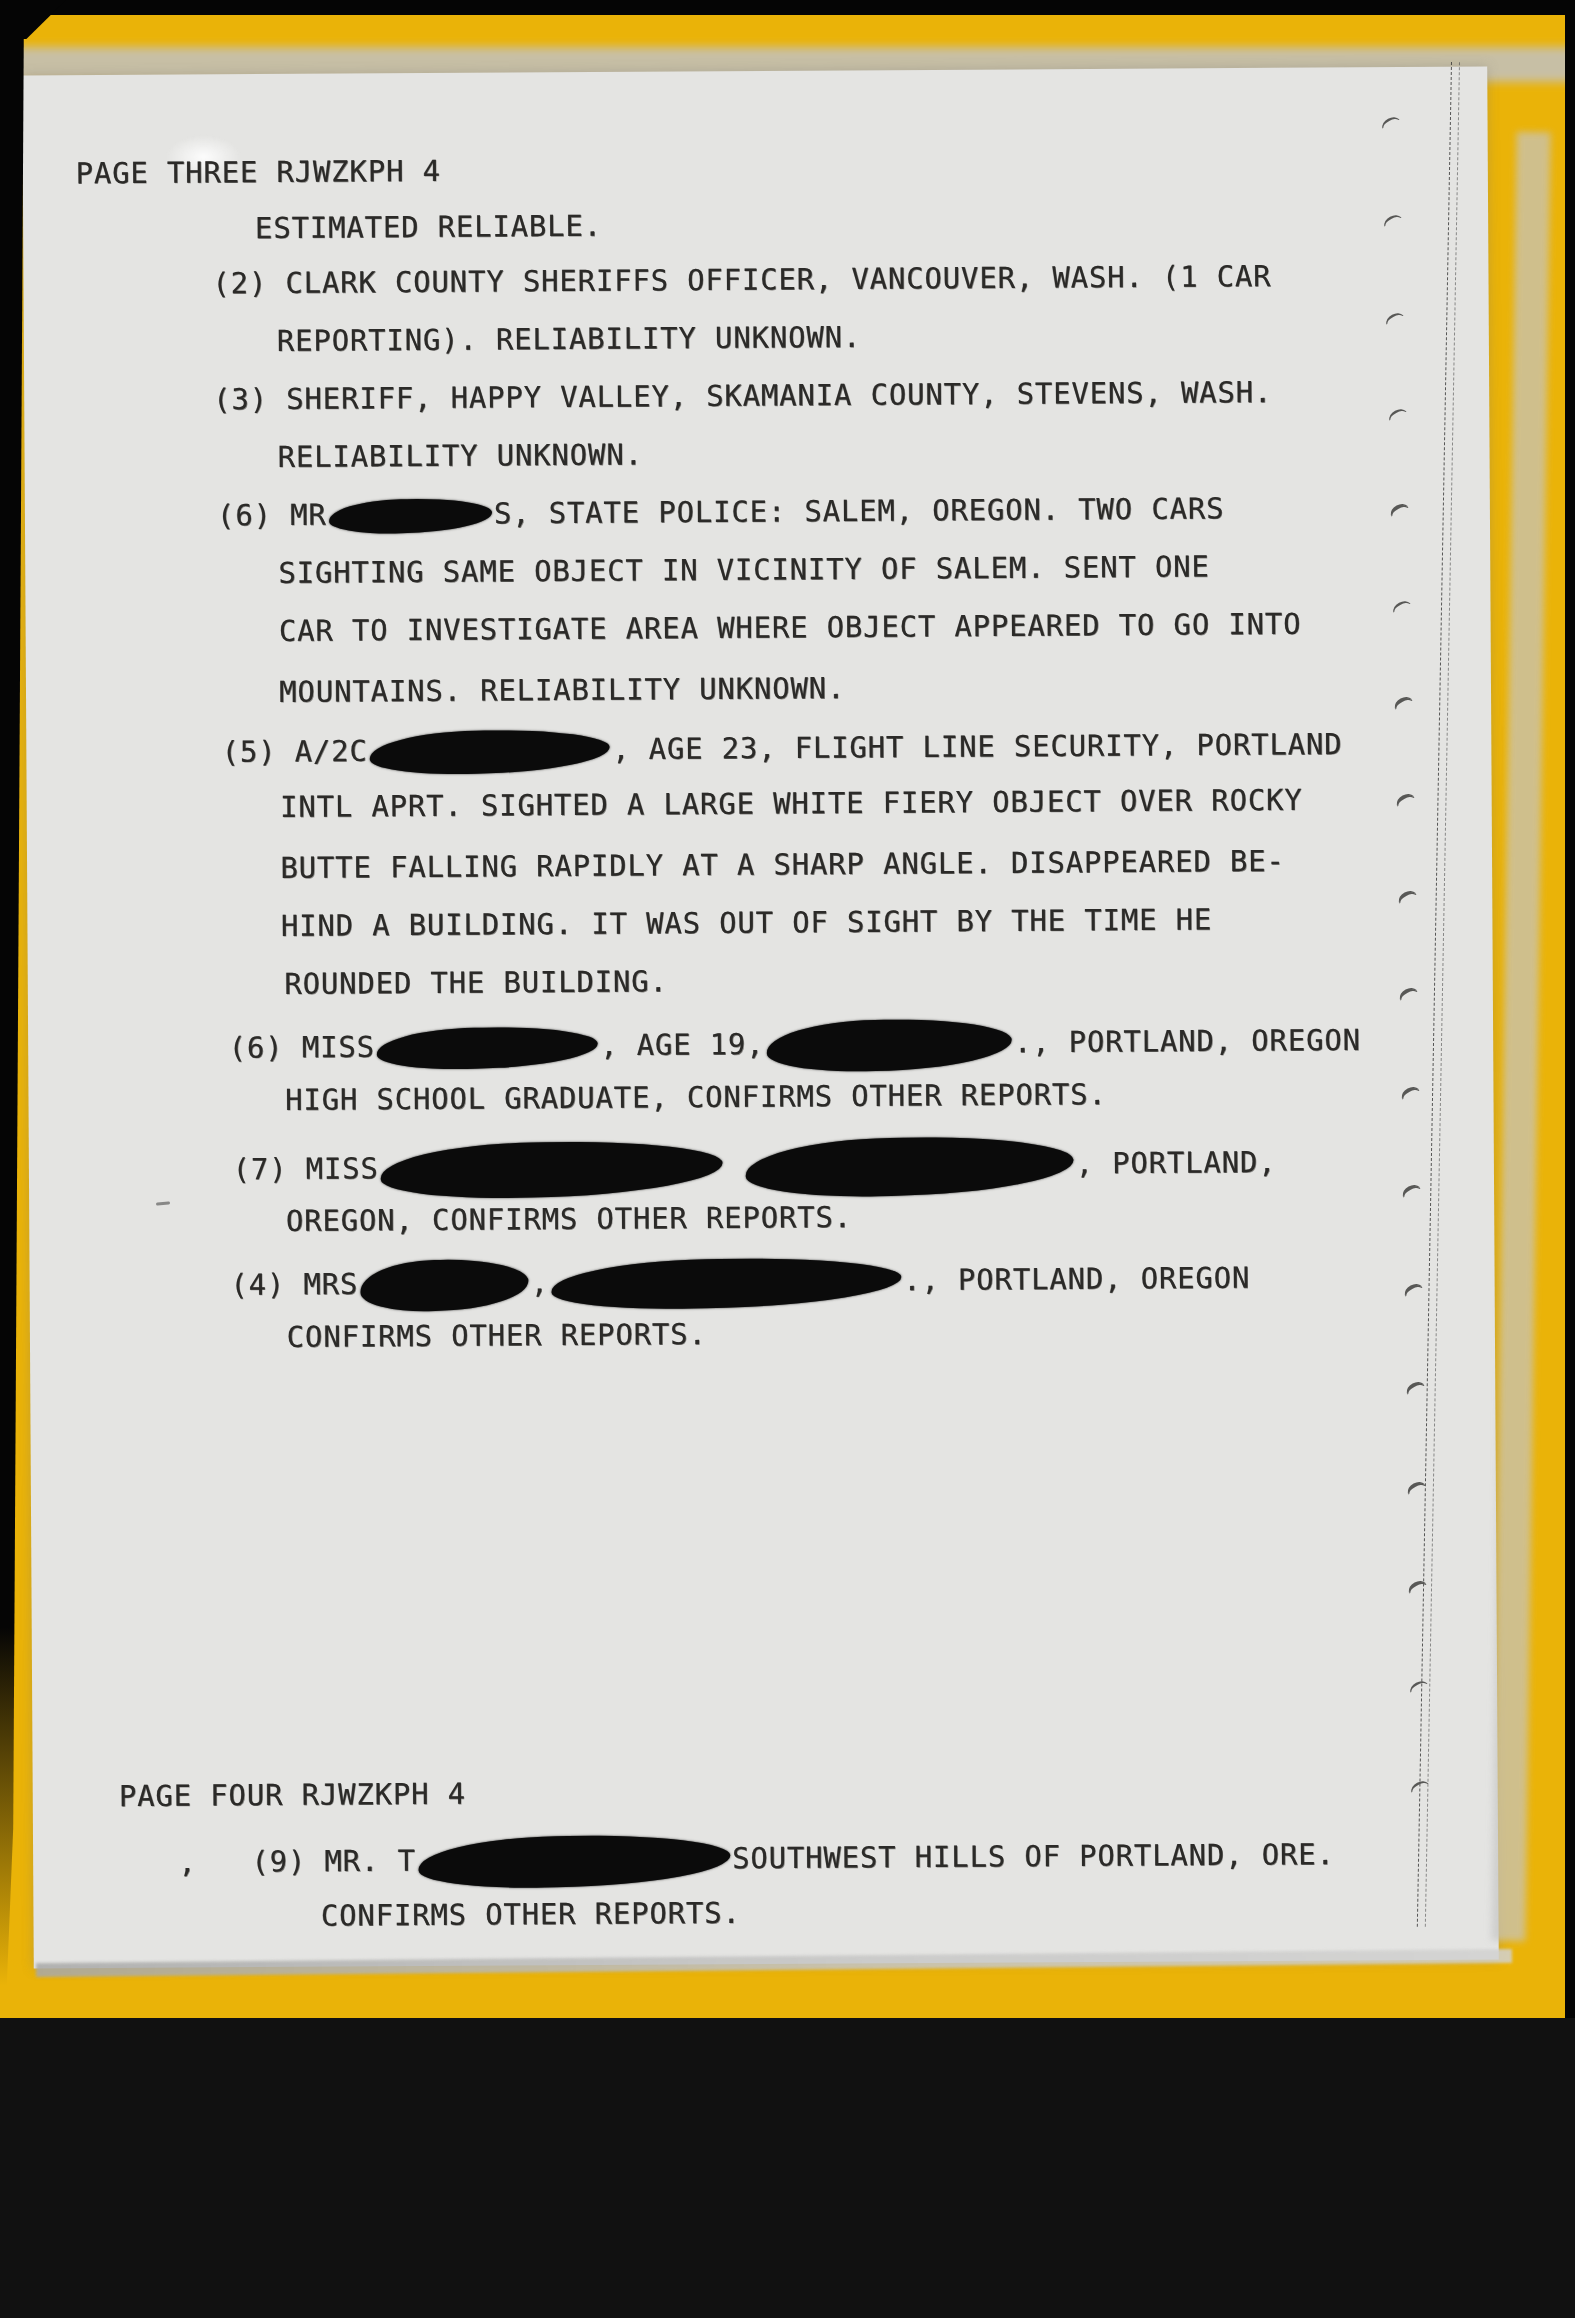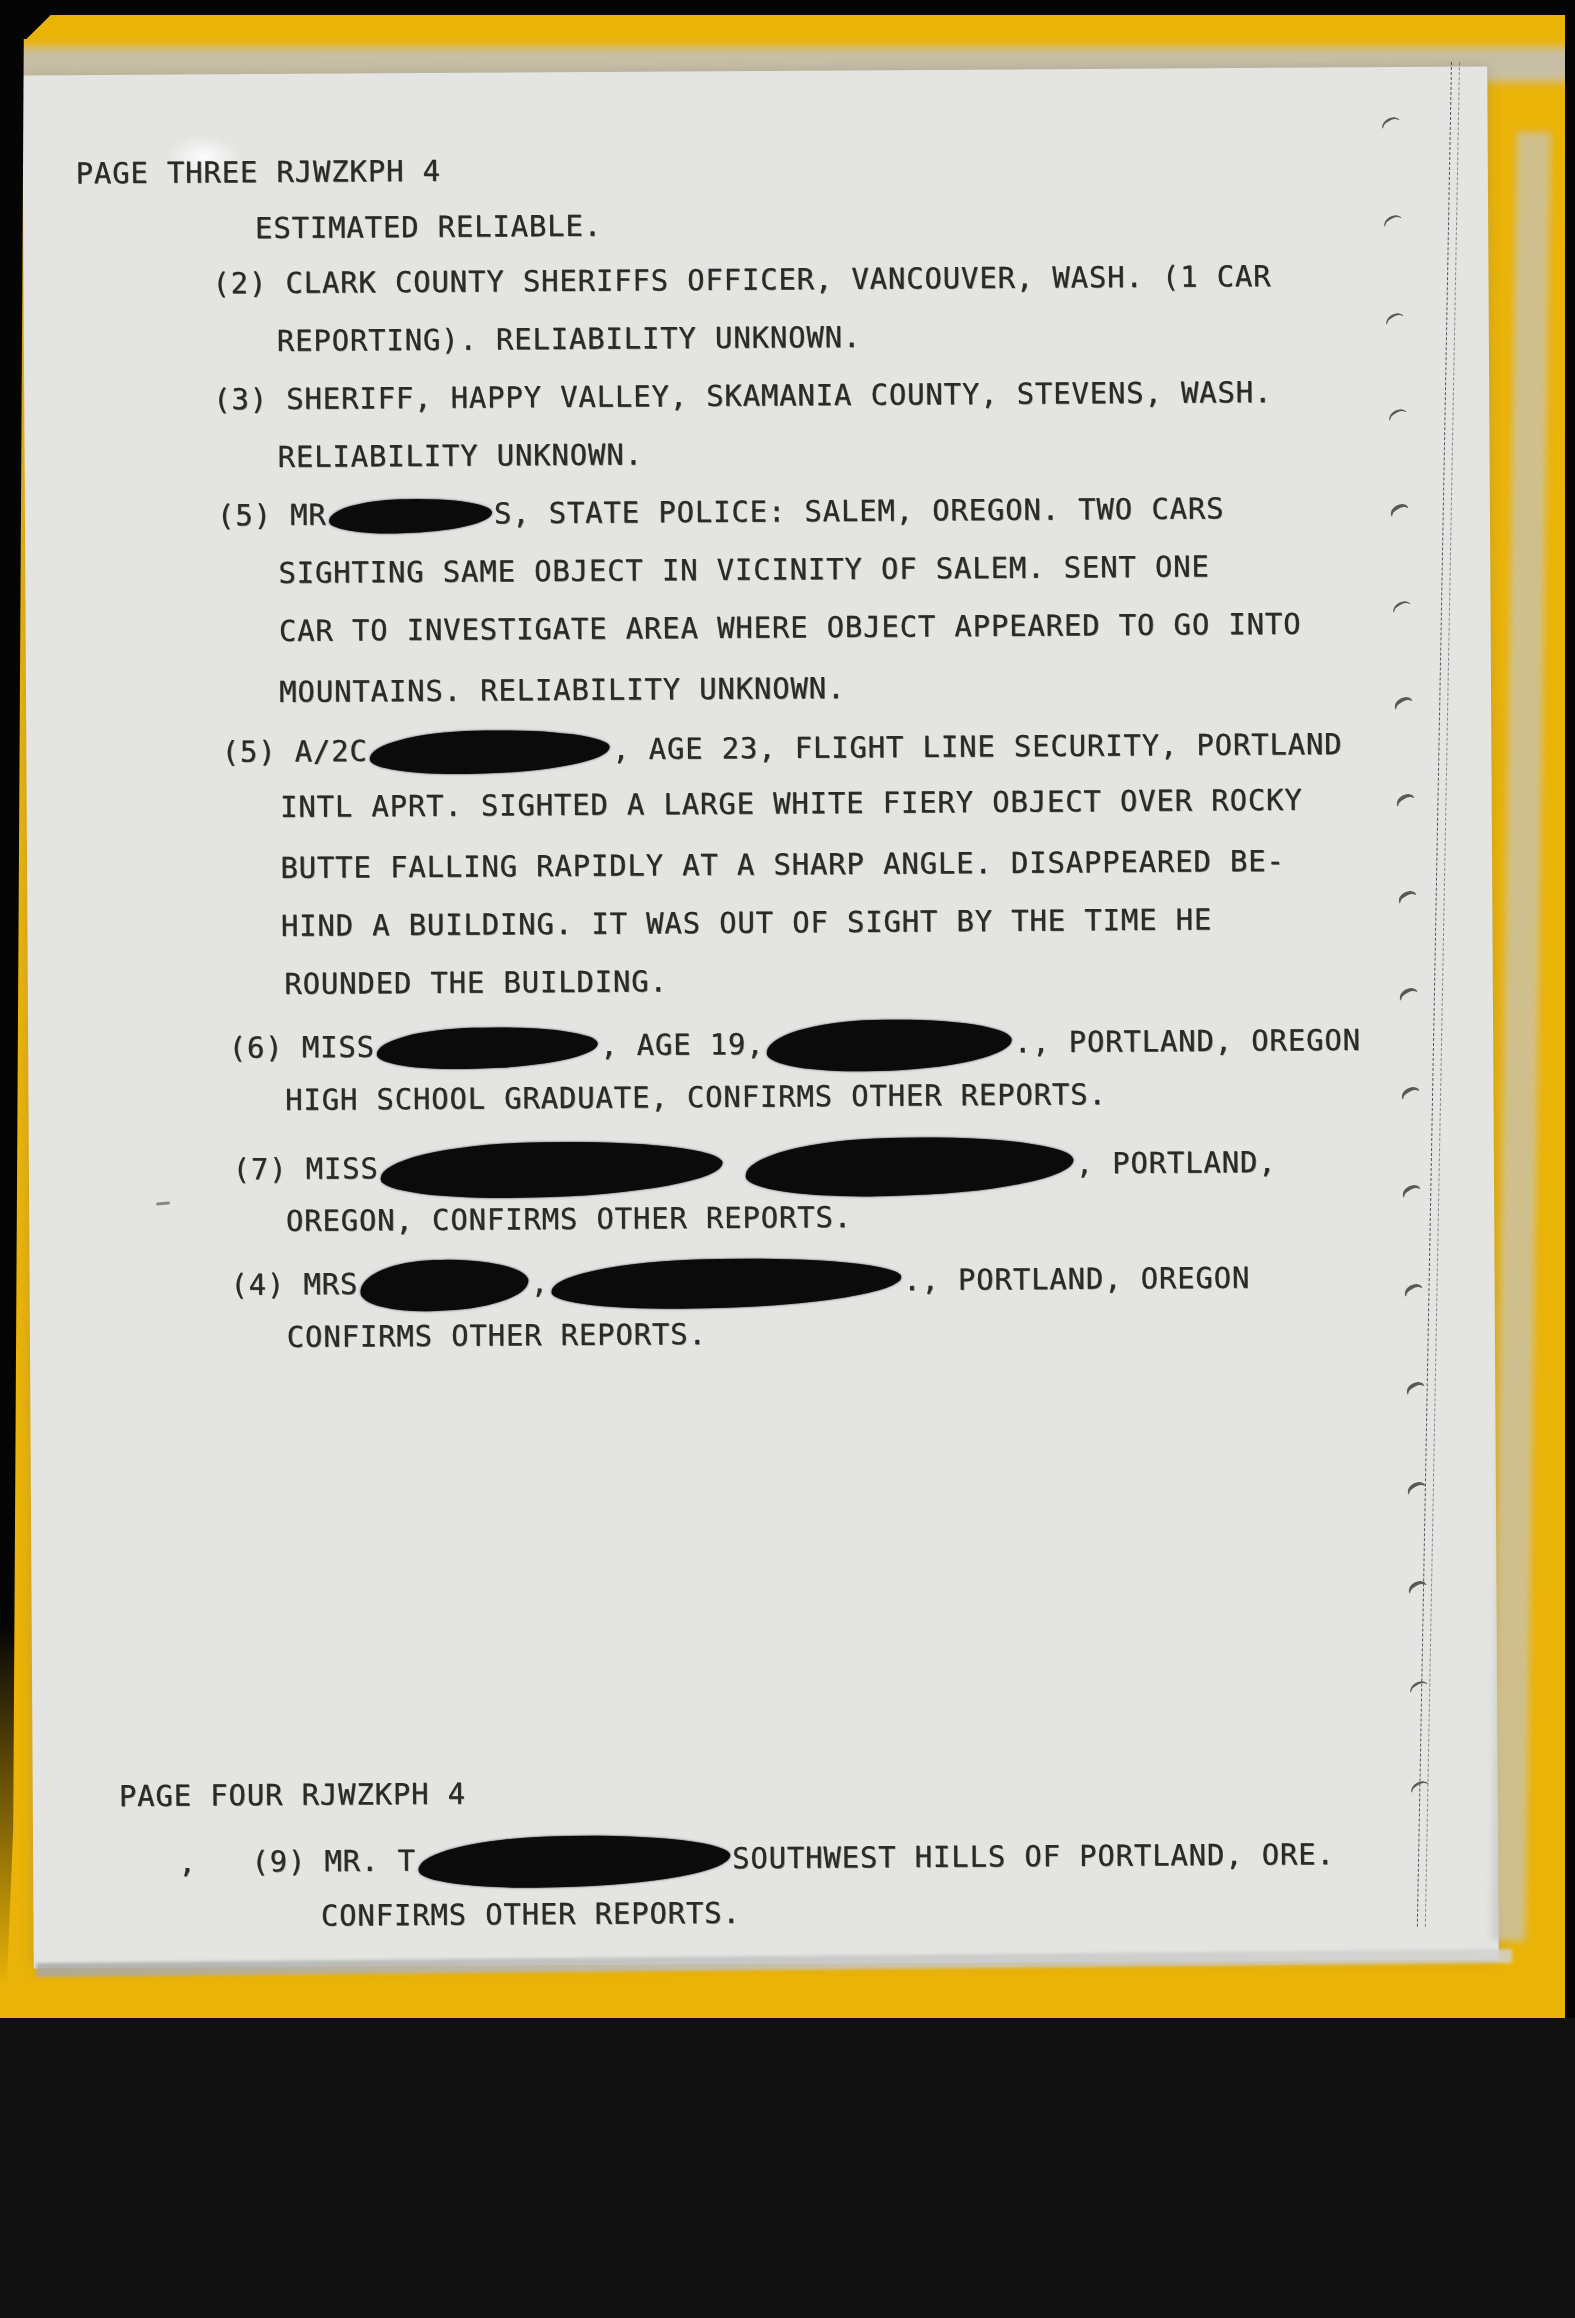--- a/index.html
+++ b/index.html
@@ -139,21 +139,21 @@
       <span class="margin-mark" style="left: 1417px; top: 1768px;">(</span>
     </div>
 
   <div class="text-layer" id="text-layer">
       <div class="tline" style="top: 154px; left: 76px;"><span>PAGE THREE RJWZKPH 4</span></div>
       <div class="tline" style="top: 210px; left: 255px;"><span>ESTIMATED RELIABLE.</span></div>
       <div class="tline" style="top: 265px; left: 212px;"><span>(2) CLARK COUNTY SHERIFFS OFFICER, VANCOUVER, WASH. (1 CAR</span></div>
       <div class="tline" style="top: 323px; left: 276px;"><span>REPORTING). RELIABILITY UNKNOWN.</span></div>
       <div class="tline" style="top: 381px; left: 212px;"><span>(3) SHERIFF, HAPPY VALLEY, SKAMANIA COUNTY, STEVENS, WASH.</span></div>
       <div class="tline" style="top: 439px; left: 276px;"><span>RELIABILITY UNKNOWN.</span></div>
-      <div class="tline" style="top: 497px; left: 215px;"><span>(5) MR</span><span class="redact" style="width: 163px; height: 34px;"></span><span>S, STATE POLICE: SALEM, OREGON. TWO CARS</span></div>
+      <div class="tline" style="top: 497px; left: 215px;"><span>(6) MR</span><span class="redact" style="width: 163px; height: 34px;"></span><span>S, STATE POLICE: SALEM, OREGON. TWO CARS</span></div>
       <div class="tline" style="top: 555px; left: 276px;"><span>SIGHTING SAME OBJECT IN VICINITY OF SALEM. SENT ONE</span></div>
       <div class="tline" style="top: 613px; left: 276px;"><span>CAR TO INVESTIGATE AREA WHERE OBJECT APPEARED TO GO INTO</span></div>
       <div class="tline" style="top: 674px; left: 276px;"><span>MOUNTAINS. RELIABILITY UNKNOWN.</span></div>
       <div class="tline" style="top: 732px; left: 218px;"><span>(5) A/2C</span><span class="redact" style="width: 240px; height: 43px;"></span><span>, AGE 23, FLIGHT LINE SECURITY, PORTLAND</span></div>
       <div class="tline" style="top: 789px; left: 276px;"><span>INTL APRT. SIGHTED A LARGE WHITE FIERY OBJECT OVER ROCKY</span></div>
       <div class="tline" style="top: 850px; left: 276px;"><span>BUTTE FALLING RAPIDLY AT A SHARP ANGLE. DISAPPEARED BE-</span></div>
       <div class="tline" style="top: 908px; left: 276px;"><span>HIND A BUILDING. IT WAS OUT OF SIGHT BY THE TIME HE</span></div>
       <div class="tline" style="top: 966px; left: 279px;"><span>ROUNDED THE BUILDING.</span></div>
       <div class="tline" style="top: 1024px; left: 223px;"><span>(6) MISS</span><span class="redact" style="width: 221px; height: 41px;"></span><span>, AGE 19,</span><span class="redact" style="width: 245px; height: 51px;"></span><span>., PORTLAND, OREGON</span></div>
       <div class="tline" style="top: 1082px; left: 279px;"><span>HIGH SCHOOL GRADUATE, CONFIRMS OTHER REPORTS.</span></div>

